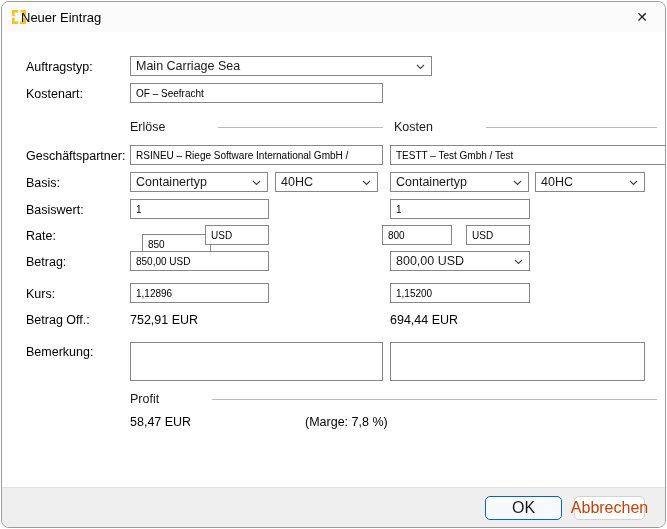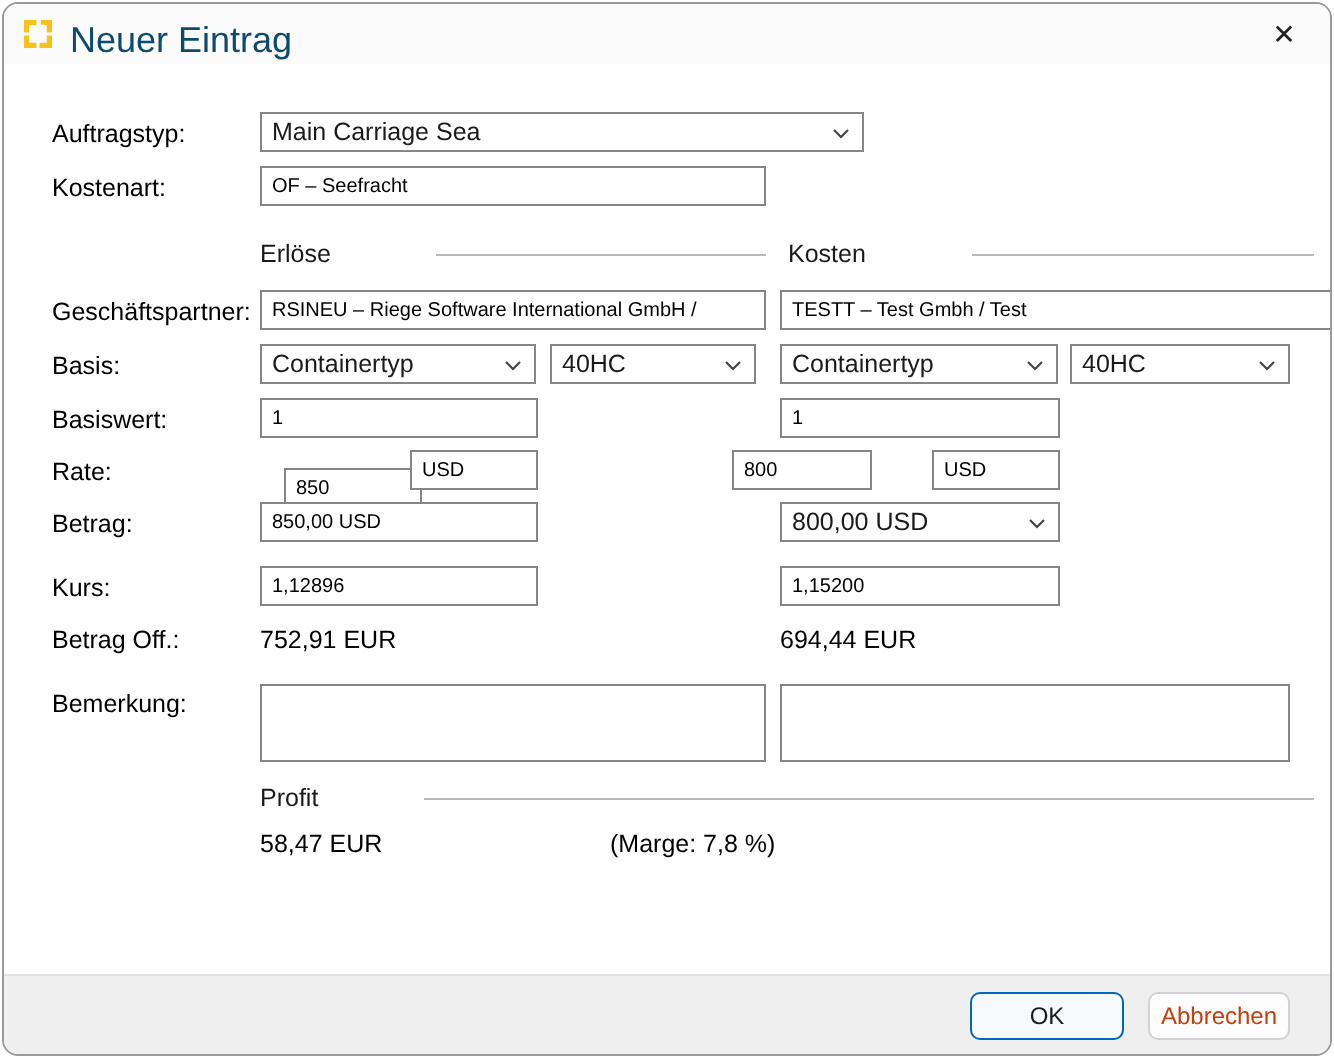--- a/index.html
+++ b/index.html
@@ -3,39 +3,39 @@
 <meta charset="utf-8">
 <style>
   html,body{margin:0;padding:0;background:#fff;}
   *{box-sizing:border-box;}
   body{font-family:"Liberation Sans","DejaVu Sans",sans-serif;font-size:12.5px;color:#1a1a1a;}
   .dialog{position:relative;width:665px;height:527px;margin:1px;background:#fff;
     border:1px solid #9a9a9a;border-radius:8px;overflow:hidden;}
   .titlebar{position:absolute;left:0;top:0;right:0;height:30px;background:#fbfbfc;
     display:flex;align-items:center;}
   .title-icon{position:absolute;left:9px;top:7px;width:16px;height:16px;}
-  .title-text{position:absolute;left:33px;top:8px;font-size:18px;color:#0c4a6e;}
+  .title-text{position:absolute;left:19px;top:8px;font-size:13px;color:#000000;}
   .close-btn{position:absolute;right:0;top:0;width:46px;height:30px;display:flex;
     align-items:center;justify-content:center;font-size:14px;color:#222;cursor:pointer;}
   .lbl{position:absolute;white-space:nowrap;color:#000;}
   .field{position:absolute;height:20px;border:1px solid #868686;background:#fff;
     font-family:inherit;font-size:10px;color:#000;padding:0 5px;outline:none;border-radius:0;}
   .combo{position:absolute;height:20px;border:1px solid #868686;background:#fff;
     display:flex;align-items:center;padding:0 5px;cursor:default;}
   .combo .val{flex:1;overflow:hidden;white-space:nowrap;}
   .chev{width:11px;height:11px;flex:0 0 auto;margin-left:3px;}
   .grp{position:absolute;display:flex;align-items:center;height:14px;gap:44px;}
   .grp .line{flex:1;border-top:1px solid #b9b9b9;margin-left:9px;}
   .static{position:absolute;white-space:nowrap;color:#000;}
   .memo{position:absolute;border:1px solid #868686;background:#fff;resize:none;
     font-family:inherit;font-size:12.5px;padding:2px 4px;outline:none;border-radius:0;}
   .footer{position:absolute;left:0;right:0;bottom:0;height:40px;background:#efeff0;
     border-top:1px solid #e2e2e2;}
   .btn{position:absolute;height:24px;border-radius:5px;display:flex;align-items:center;
-    justify-content:center;font-size:12px;cursor:pointer;}
+    justify-content:center;font-size:16px;cursor:pointer;}
   .btn-ok{left:483px;top:8px;width:77px;background:#f7fafd;border:1px solid #0067c0;color:#1a1a1a;}
   .btn-cancel{left:572px;top:8px;width:71px;background:#fdfdfd;border:1px solid #d2d2d2;color:#c2410c;}
 </style>
 </head>
 <body>
 
 <div class="dialog">
 
   <div class="titlebar">
     <svg class="title-icon" viewBox="0 0 16 16">
@@ -101,21 +101,21 @@
       </svg>
   </div>
 
   <span class="lbl" style="left:24px;top:201px">Basiswert:</span>
   <input class="field" style="left: 128px; top: 197px; width: 139px;" value="1">
   <input class="field" style="left: 388px; top: 197px; width: 140px;" value="1">
 
   <span class="lbl" style="left:24px;top:227px">Rate:</span>
   <input class="field" style="left: 128px; top: 232px; width: 69px; margin-left: 12px;" value="850">
   <input class="field" style="left: 203px; top: 223px; width: 64px;" value="USD">
-  <input class="field" style="left: 364px; top: 223px; width: 70px;" value="800">
+  <input class="field" style="left: 380px; top: 223px; width: 70px;" value="800">
   <input class="field" style="left: 464px; top: 223px; width: 64px;" value="USD">
 
   <span class="lbl" style="left:24px;top:253px">Betrag:</span>
   <input class="field" style="left: 128px; top: 249px; width: 139px;" value="850,00 USD">
   <div class="combo" style="left:388px;top:249px;width:140px">
     <span class="val">800,00 USD</span>
     <svg class="chev" viewBox="0 0 11 11">
         <polyline points="2,4 5.5,7.5 9,4" fill="none" stroke="#444" stroke-width="1.1"></polyline>
       </svg>
   </div>

